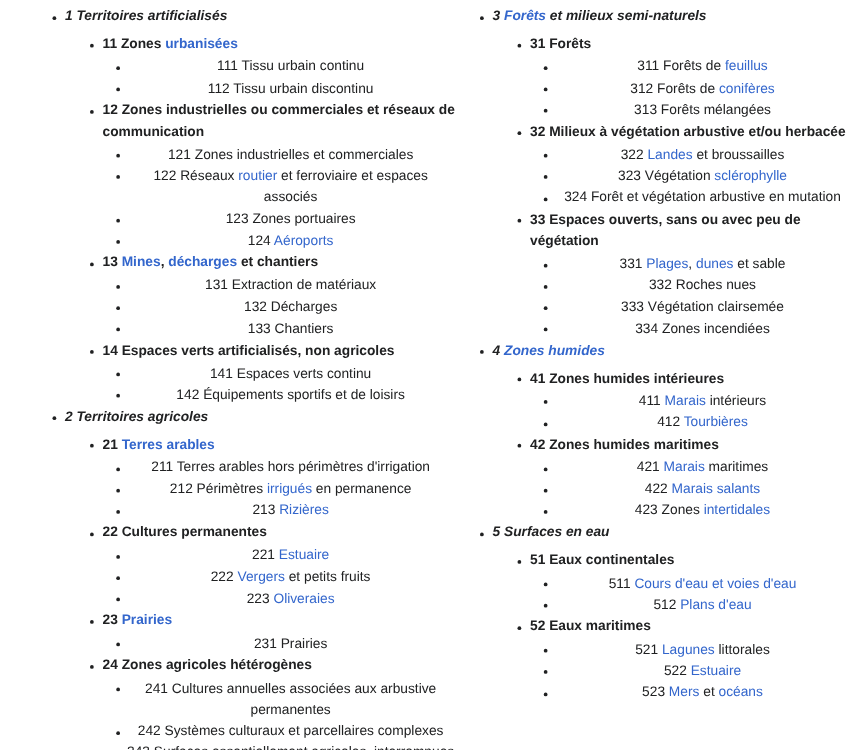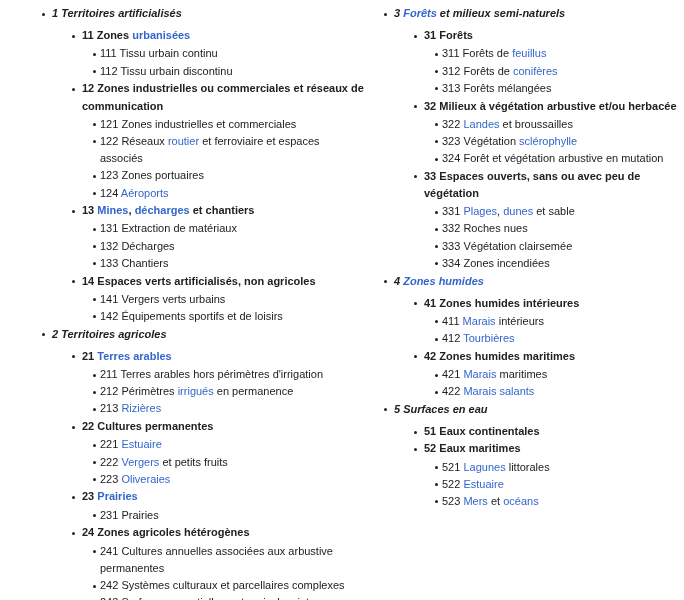--- a/index.html
+++ b/index.html
@@ -44,21 +44,21 @@
   .l1 > li { padding-left: 12px; }
   .l1 > li::before { left: 2px; }
   .l1 > li > .lbl { font-style: italic; font-weight: bold; }
   
   .l2 { margin-top: 5px; }
   .l2 > li { padding-left: 14px; margin-left: 16px; }
   .l2 > li::before { left: 4px; }
   .l2 > li > .lbl { font-weight: bold; }
   
   .l3 { margin-top: 1px; margin-bottom: 0.5px; }
-  .l3 > li { padding-left: 6px; margin-left: 12px; }
+  .l3 > li { padding-left: 6px; margin-left: 12px; text-align: center; }
   .l3 > li::before { left: -1px; }
   .lbl a, a.lnk {
     color: #3366cc;
     text-decoration: none;
   }
 </style>
 </head>
 <body>
 
 <div class="col col-left">
@@ -73,21 +73,21 @@
               <li><span class="lbl"><span>122</span> <span>Réseaux </span><a class="lnk" href="#">routier</a><span> et ferroviaire et espaces associés</span></span></li>
               <li><span class="lbl"><span>123</span> <span>Zones portuaires</span></span></li>
               <li><span class="lbl"><span>124</span> <a class="lnk" href="#">Aéroports</a></span></li>
             </ul></li>
           <li><span class="lbl"><span>13</span> <a class="lnk" href="#">Mines</a><span>, </span><a class="lnk" href="#">décharges</a><span> et chantiers</span></span><ul class="l3">
               <li><span class="lbl"><span>131</span> <span>Extraction de matériaux</span></span></li>
               <li><span class="lbl"><span>132</span> <span>Décharges</span></span></li>
               <li><span class="lbl"><span>133</span> <span>Chantiers</span></span></li>
             </ul></li>
           <li><span class="lbl"><span>14</span> <span>Espaces verts artificialisés, non agricoles</span></span><ul class="l3">
-              <li><span class="lbl"><span>141</span> <span>Vergers verts urbains</span></span></li>
+              <li><span class="lbl"><span>141</span> <span>Espaces verts continu</span></span></li>
               <li><span class="lbl"><span>142</span> <span>Équipements sportifs et de loisirs</span></span></li>
             </ul></li>
         </ul></li>
       <li><span class="lbl"><span>2</span> <span>Territoires agricoles</span></span><ul class="l2">
           <li><span class="lbl"><span>21</span> <a class="lnk" href="#">Terres arables</a></span><ul class="l3">
               <li><span class="lbl"><span>211</span> <span>Terres arables hors périmètres d'irrigation</span></span></li>
               <li><span class="lbl"><span>212</span> <span>Périmètres </span><a class="lnk" href="#">irrigués</a><span> en permanence</span></span></li>
               <li><span class="lbl"><span>213</span> <a class="lnk" href="#">Rizières</a></span></li>
             </ul></li>
           <li><span class="lbl"><span>22</span> <span>Cultures permanentes</span></span><ul class="l3">
@@ -127,24 +127,28 @@
             </ul></li>
         </ul></li>
       <li><span class="lbl"><span>4</span> <a class="lnk" href="#">Zones humides</a></span><ul class="l2">
           <li><span class="lbl"><span>41</span> <span>Zones humides intérieures</span></span><ul class="l3">
               <li><span class="lbl"><span>411</span> <a class="lnk" href="#">Marais</a><span> intérieurs</span></span></li>
               <li><span class="lbl"><span>412</span> <a class="lnk" href="#">Tourbières</a></span></li>
             </ul></li>
           <li><span class="lbl"><span>42</span> <span>Zones humides maritimes</span></span><ul class="l3">
               <li><span class="lbl"><span>421</span> <a class="lnk" href="#">Marais</a><span> maritimes</span></span></li>
               <li><span class="lbl"><span>422</span> <a class="lnk" href="#">Marais salants</a></span></li>
+              <li><span class="lbl"><span>423</span> <span>Zones </span><a class="lnk" href="#">intertidales</a></span></li>
             </ul></li>
         </ul></li>
       <li><span class="lbl"><span>5</span> <span>Surfaces en eau</span></span><ul class="l2">
-          <li><span class="lbl"><span>51</span> <span>Eaux continentales</span></span></li>
+          <li><span class="lbl"><span>51</span> <span>Eaux continentales</span></span><ul class="l3">
+              <li><span class="lbl"><span>511</span> <a class="lnk" href="#">Cours d'eau et voies d'eau</a></span></li>
+              <li><span class="lbl"><span>512</span> <a class="lnk" href="#">Plans d'eau</a></span></li>
+            </ul></li>
           <li><span class="lbl"><span>52</span> <span>Eaux maritimes</span></span><ul class="l3">
               <li><span class="lbl"><span>521</span> <a class="lnk" href="#">Lagunes</a><span> littorales</span></span></li>
               <li><span class="lbl"><span>522</span> <a class="lnk" href="#">Estuaire</a></span></li>
               <li><span class="lbl"><span>523</span> <a class="lnk" href="#">Mers</a><span> et </span><a class="lnk" href="#">océans</a></span></li>
             </ul></li>
         </ul></li>
     </ul>
 </div>
 
 </body></html>

